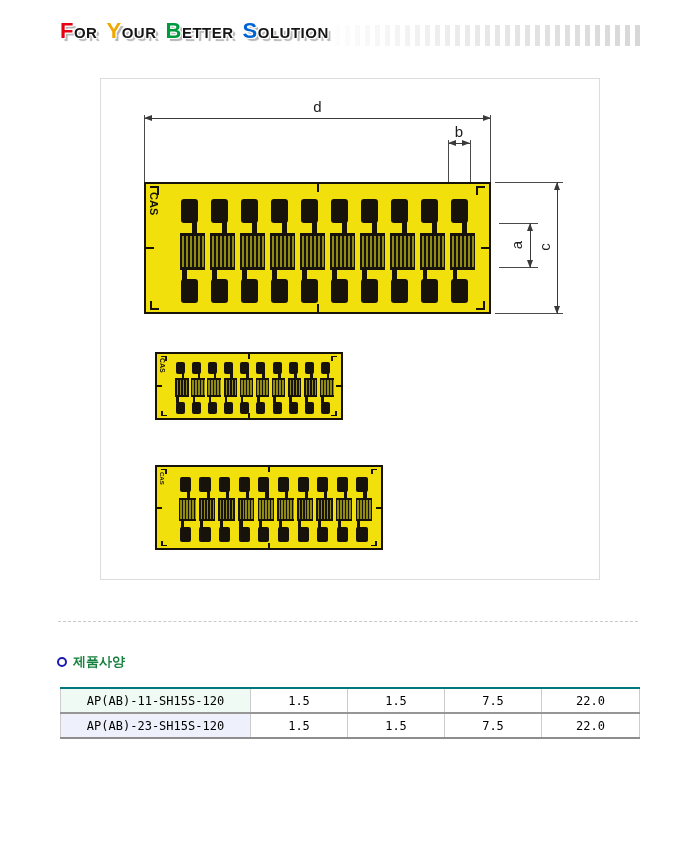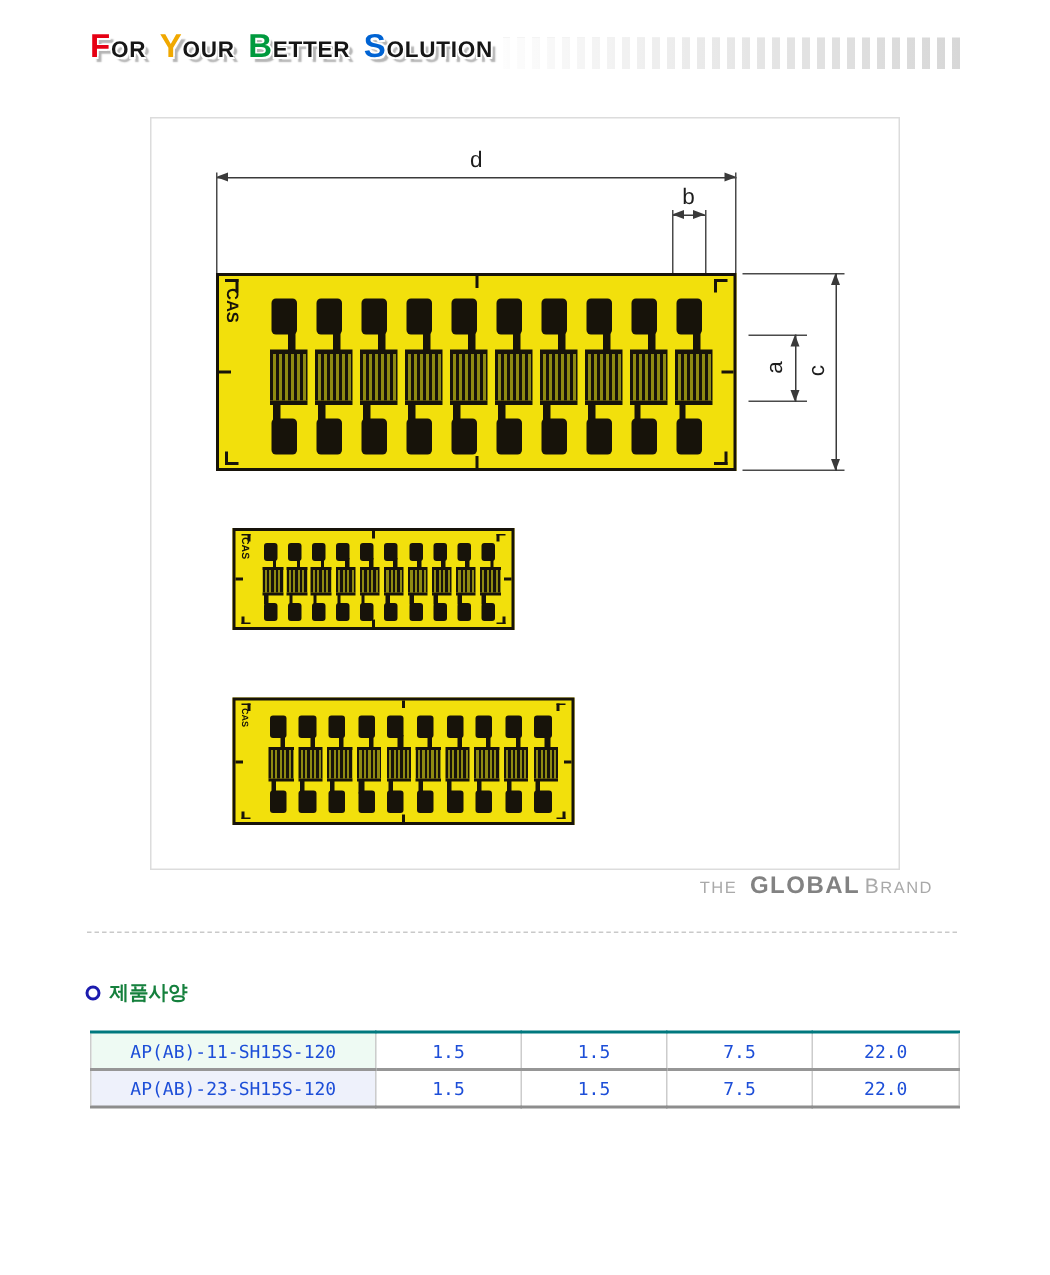--- a/index.html
+++ b/index.html
@@ -86,21 +86,21 @@
   .section{position:absolute;left:57px;top:653px;display:flex;align-items:center;gap:6px;}
   .bullet{width:6px;height:6px;border:2.5px solid #1c1cae;border-radius:50%;box-sizing:content-box;}
   .section-title{font-size:13px;font-weight:bold;color:#15803d;}
 
   
   .spec-table{position:absolute;left:60px;top:687px;border-collapse:collapse;table-layout:fixed;
     width:579px;border-top:2px solid #00787e;border-bottom:2px solid #8d8d8d;}
   .spec-table th,.spec-table td{border:1px solid #cccccc;text-align:center;height:23px;padding:0;}
   .spec-table th{font-family:"Liberation Sans",sans-serif;font-size:12px;font-weight:bold;color:#00787f;}
   .spec-table thead tr:first-child th{border-bottom:1px solid #55a6a6;}
-  .spec-table td{font-family:"DejaVu Sans Mono","Liberation Mono",monospace;font-size:12px;color:#1d4ed8;}
+  .spec-table td{font-family:"DejaVu Sans Mono","Liberation Mono",monospace;font-size:12px;color:#000000;}
   .spec-table tr.sep td{border-top:2px solid #969696;}
   td.model-green{background:#eefaf3;}
   td.model-blue{background:#eef1fb;}
 </style>
 </head>
 <body>
 
 <div class="page">
 
   <div class="title"><span class="word"><span class="init" style="color: rgb(230, 0, 19);">F</span><span class="rest">OR</span></span><span class="word"><span class="init" style="color: rgb(240, 168, 0);">Y</span><span class="rest">OUR</span></span><span class="word"><span class="init" style="color: rgb(0, 154, 62);">B</span><span class="rest">ETTER</span></span><span class="word"><span class="init" style="color: rgb(0, 99, 211);">S</span><span class="rest">OLUTION</span></span></div>
@@ -374,24 +374,20 @@
             <div class="gpad-t"></div>
             <div class="gstem-t"></div>
             <div class="ggrid"></div>
             <div class="gstem-b"></div>
             <div class="gpad-b"></div>
           </div>
         </div>
       </div>
   </div>
 
-  <div class="brand">
-    <span class="b-the">THE</span>
-    <span class="b-global">GLOBAL</span><span class="b-init">B</span><span class="b-rest">RAND</span>
-  </div>
 
   <div class="divider"></div>
 
   <div class="section">
     <div class="bullet"></div>
     <div class="section-title">제품사양</div>
   </div>
 
   <table class="spec-table">
     <colgroup>

